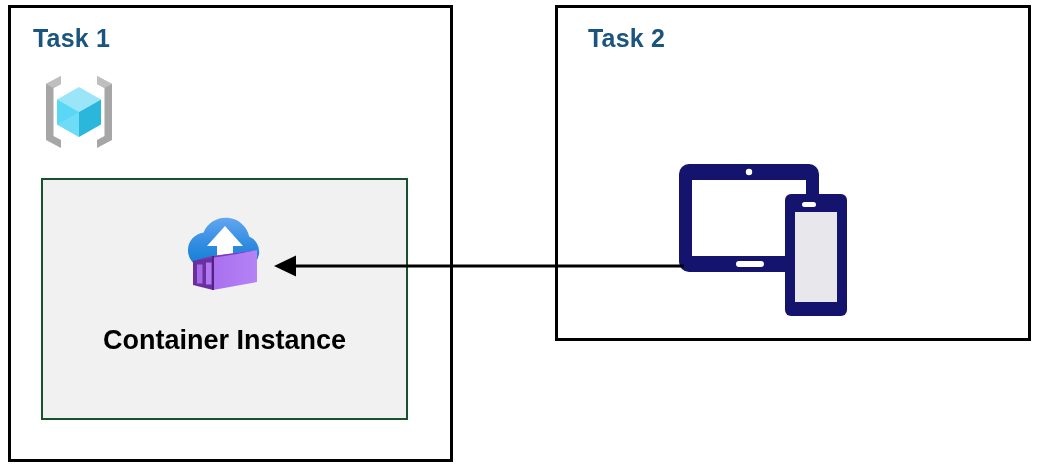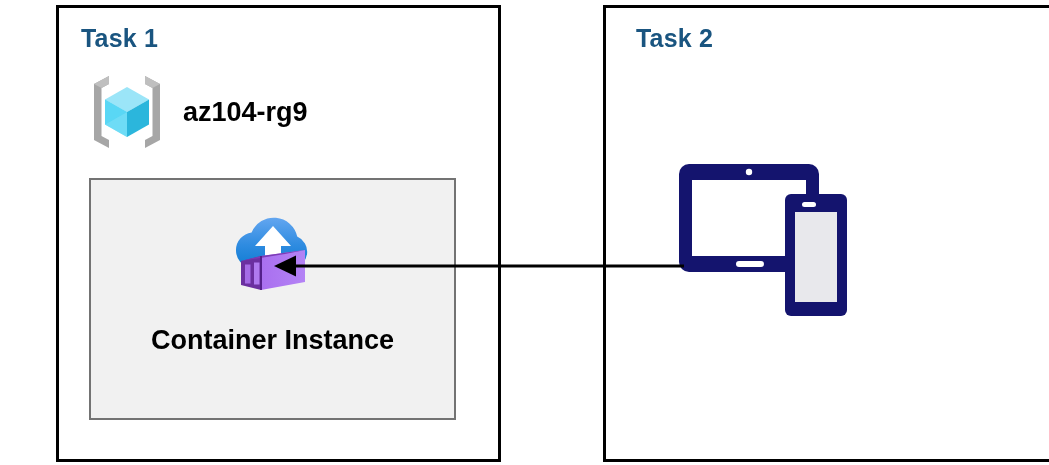--- a/index.html
+++ b/index.html
@@ -21,24 +21,23 @@
     width: 1049px;
     height: 465px;
   }
 
   
   .panel {
     position: absolute;
     box-sizing: border-box;
     border: 3px solid #000000;
     background: #ffffff;
-    margin-left: 48px;
   }
   #panel-task1 { left: 8px;   top: 5px; width: 445px; height: 457px; }
-  #panel-task2 { left: 555px; top: 5px; width: 476px; height: 457px; }
+  #panel-task2 { left: 555px; top: 5px; width: 476px; height: 336px; }
 
   .panel-title {
     position: absolute;
     color: #1A5580;
     font-size: 25px;
     font-weight: bold;
     letter-spacing: 0.2px;
     white-space: nowrap;
   }
   #panel-task1 .panel-title { left: 22px; top: 16px; }
@@ -63,21 +62,21 @@
 
   
   #resource-box {
     position: absolute;
     box-sizing: border-box;
     left: 30px;
     top: 170px;
     width: 367px;
     height: 242px;
     background: #F1F1F1;
-    border: 2px solid #737373;
+    border: 2px solid #14532d;
   }
   #resource-box .res-icon {
     position: absolute;
     left: 50%;
     transform: translateX(-50%);
     top: 18px;
     width: 104px;
     height: 104px;
     display: block;
   }
@@ -146,21 +145,20 @@
         <path d="M42 17 L64 29.5 L42 42 L20 29.5 Z" fill="#9BE5F8"></path>
 
         <path d="M20 29.5 L42 42 L42 67 L20 54.5 Z" fill="#3FD0F2"></path>
 
         <path d="M64 29.5 L64 54.5 L42 67 L42 42 Z" fill="#2BB6DC"></path>
 
         <path d="M42 42 L20 54.5 L20 29.5 Z" fill="#6FDDF7" opacity="0.55"></path>
         <path d="M42 42 L42 67 L20 54.5 Z" fill="#A9ECFB" opacity="0.45"></path>
       </svg>
 
-      <div class="rg-label">az104-rg9</div>
     </div>
 
     <div id="resource-box">
 
       <svg class="res-icon" viewBox="0 0 104 104">
         <defs>
           <linearGradient id="cloudGrad" x1="0" y1="0" x2="0" y2="1">
             <stop offset="0%" stop-color="#63A6F0"></stop>
             <stop offset="55%" stop-color="#2E8BE0"></stop>
             <stop offset="100%" stop-color="#0E7CD2"></stop>

